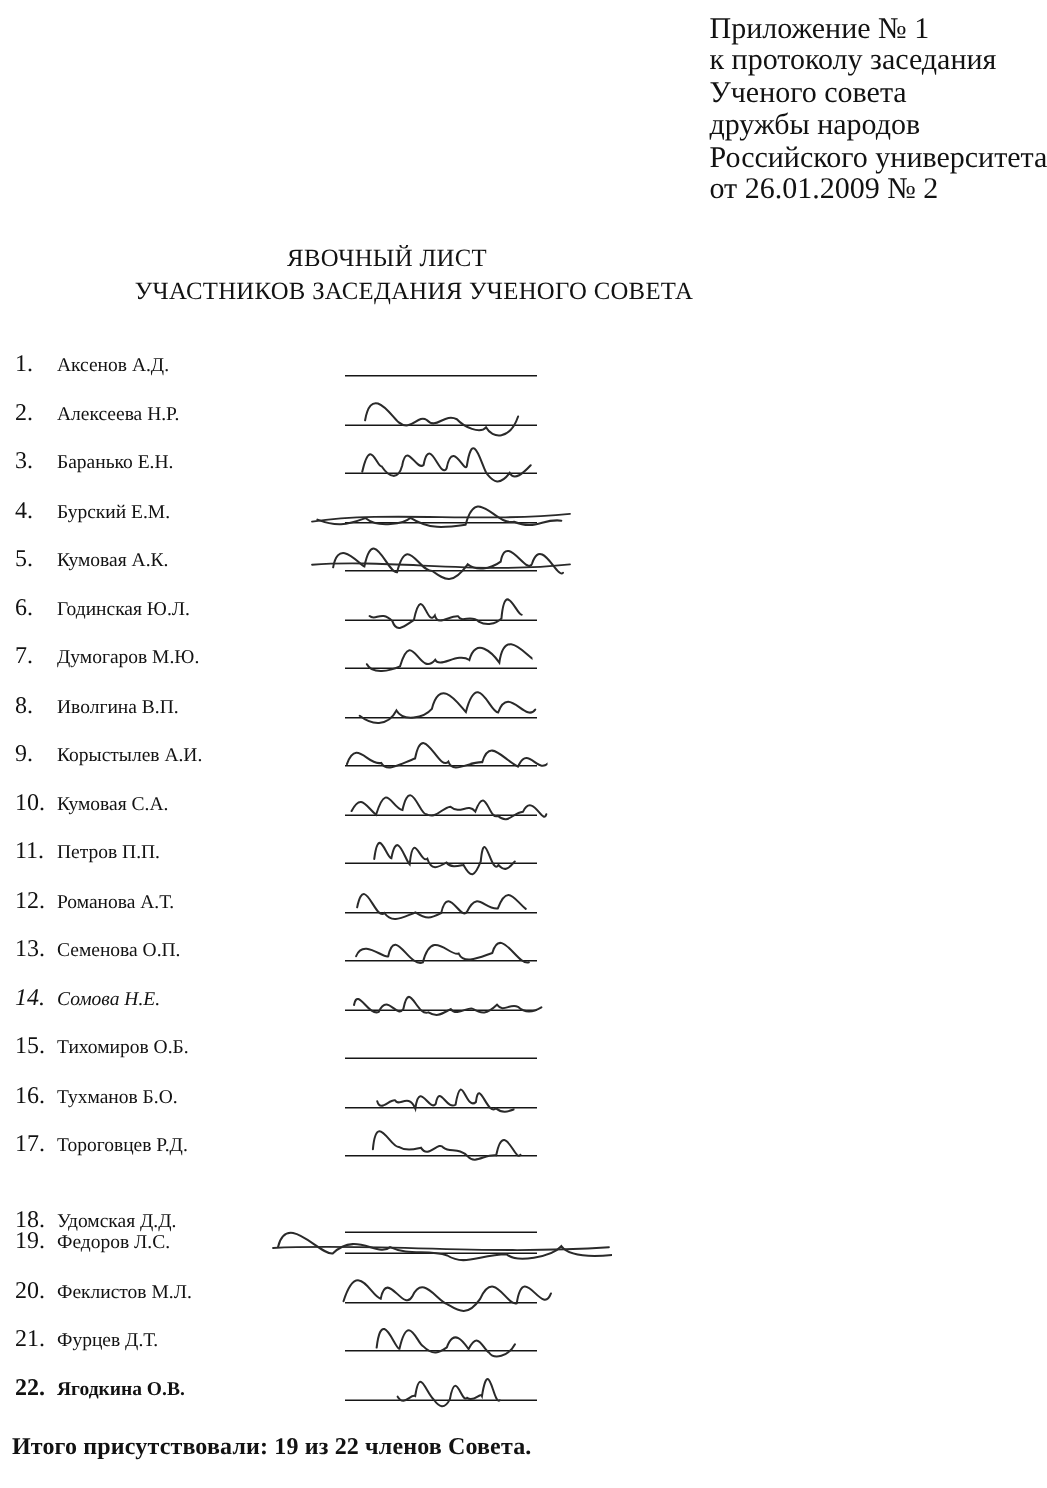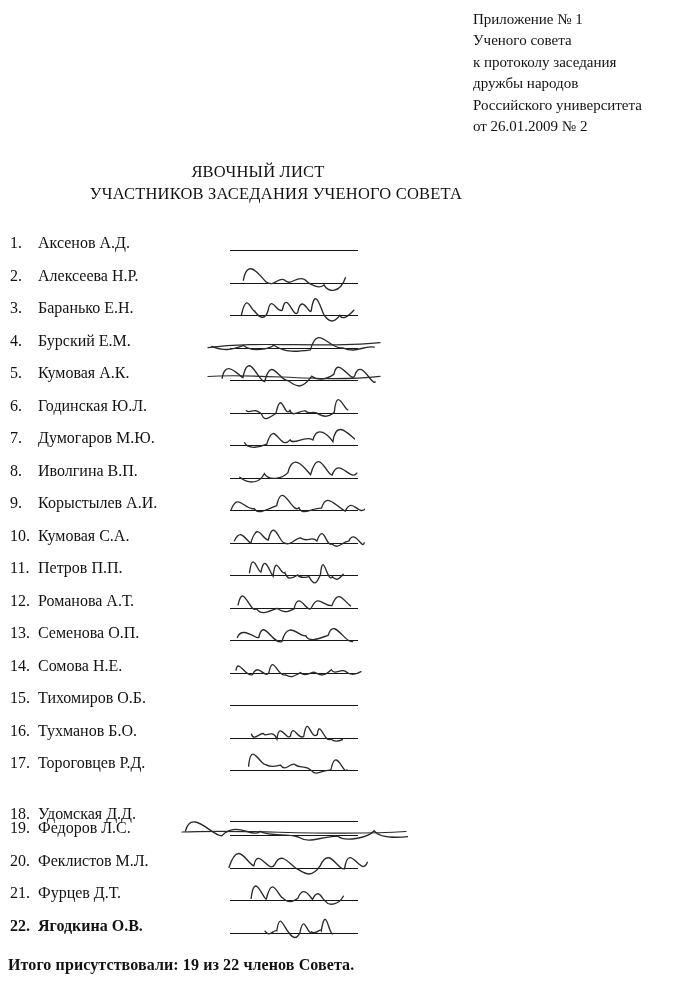--- a/index.html
+++ b/index.html
@@ -4,50 +4,50 @@
 <style>
   html,body{margin:0;padding:0;background:#ffffff;}
   body{
     width:698px;height:992px;position:relative;overflow:hidden;
     font-family:"Liberation Serif","DejaVu Serif",serif;
     color:#121212;
   }
   .page{position:absolute;inset:0;background:#ffffff;}
   .appendix{
     position:absolute;left:473px;top:9px;
-    font-size:15px;line-height:21.4px;white-space:nowrap;
+    font-size:20px;line-height:21.4px;white-space:nowrap;
   }
   .title-block{
     position:absolute;left:0;top:161px;width:552px;text-align:center;
     font-size:16.5px;line-height:22px;letter-spacing:0.2px;
   }
   .title-line-1{position:relative;left:-18px;}
   .list{position:absolute;left:0;top:0;width:698px;height:992px;}
   .row{position:absolute;left:0;width:698px;height:33px;}
   .row .num{position:absolute;left:10px;top:8px;font-size:16px;line-height:16px;}
-  .row .name{position:absolute;left:38px;top:8px;font-size:16px;line-height:16px;}
+  .row .name{position:absolute;left:38px;top:8px;font-size:13px;line-height:16px;}
   .row .sigline{
     position:absolute;left:230px;top:23.2px;width:128px;height:0;
     border-bottom:1.8px solid #161616;
   }
   .row svg{position:absolute;top:-5px;pointer-events:none;}
   .summary{
     position:absolute;left:8px;top:956px;
     font-size:16px;font-weight:bold;letter-spacing:0.1px;
   }
 </style>
 </head>
 <body>
 
 <div class="page">
 
   <div class="appendix">
     <div>Приложение № 1</div>
+    <div>к протоколу заседания</div>
     <div>Ученого совета</div>
-    <div>к протоколу заседания</div>
     <div>дружбы народов</div>
     <div>Российского университета</div>
     <div>от 26.01.2009 № 2</div>
   </div>
 
   <div class="title-block">
     <div class="title-line-1">ЯВОЧНЫЙ ЛИСТ</div>
     <div class="title-line-2">УЧАСТНИКОВ ЗАСЕДАНИЯ УЧЕНОГО СОВЕТА</div>
   </div>
 
@@ -148,21 +148,21 @@
         </svg>
       </div>
       <div class="row" style="top: 617px;">
         <span class="num">13.</span>
         <span class="name">Семенова О.П.</span>
         <span class="sigline"></span>
         <svg width="131" height="46" viewBox="0 0 131 46" style="left: 229px;">
           <path d="M8.4,25.5 C13.1,13.3 26.6,27.3 29.8,25.5 C34.3,4.5 43.4,33.3 52.9,29.6 C59.1,5.9 70.4,26.1 76.8,23.7 C80.3,31.3 90.7,26.2 99.2,23.3 C104.8,4.1 116.1,32.4 123.6,29.5" fill="none" stroke="#2a2a2a" stroke-width="1.35" stroke-linecap="round"></path>
         </svg>
       </div>
-      <div class="row" style="top: 649.5px;">
+      <div class="row" style="top: 649.5px; font-style: italic;">
         <span class="num">14.</span>
         <span class="name">Сомова Н.Е.</span>
         <span class="sigline"></span>
         <svg width="142" height="46" viewBox="0 0 142 46" style="left: 223px;">
           <path d="M13.0,25.0 C15.3,12.8 22.6,32.7 29.5,29.6 C35.4,16.6 41.3,34.4 45.9,27.7 C50.0,6.9 54.5,33.0 62.6,29.9 C68.6,33.5 71.3,30.9 77.5,27.7 C81.4,33.0 89.4,25.7 92.2,27.5 C98.2,31.1 101.4,31.3 108.3,24.8 C112.6,30.5 116.8,23.6 122.3,26.2 C128.0,31.5 134.3,28.8 137.9,26.6" fill="none" stroke="#2a2a2a" stroke-width="1.35" stroke-linecap="round"></path>
         </svg>
       </div>
       <div class="row" style="top: 682px;">
         <span class="num">15.</span>
         <span class="name">Тихомиров О.Б.</span>

